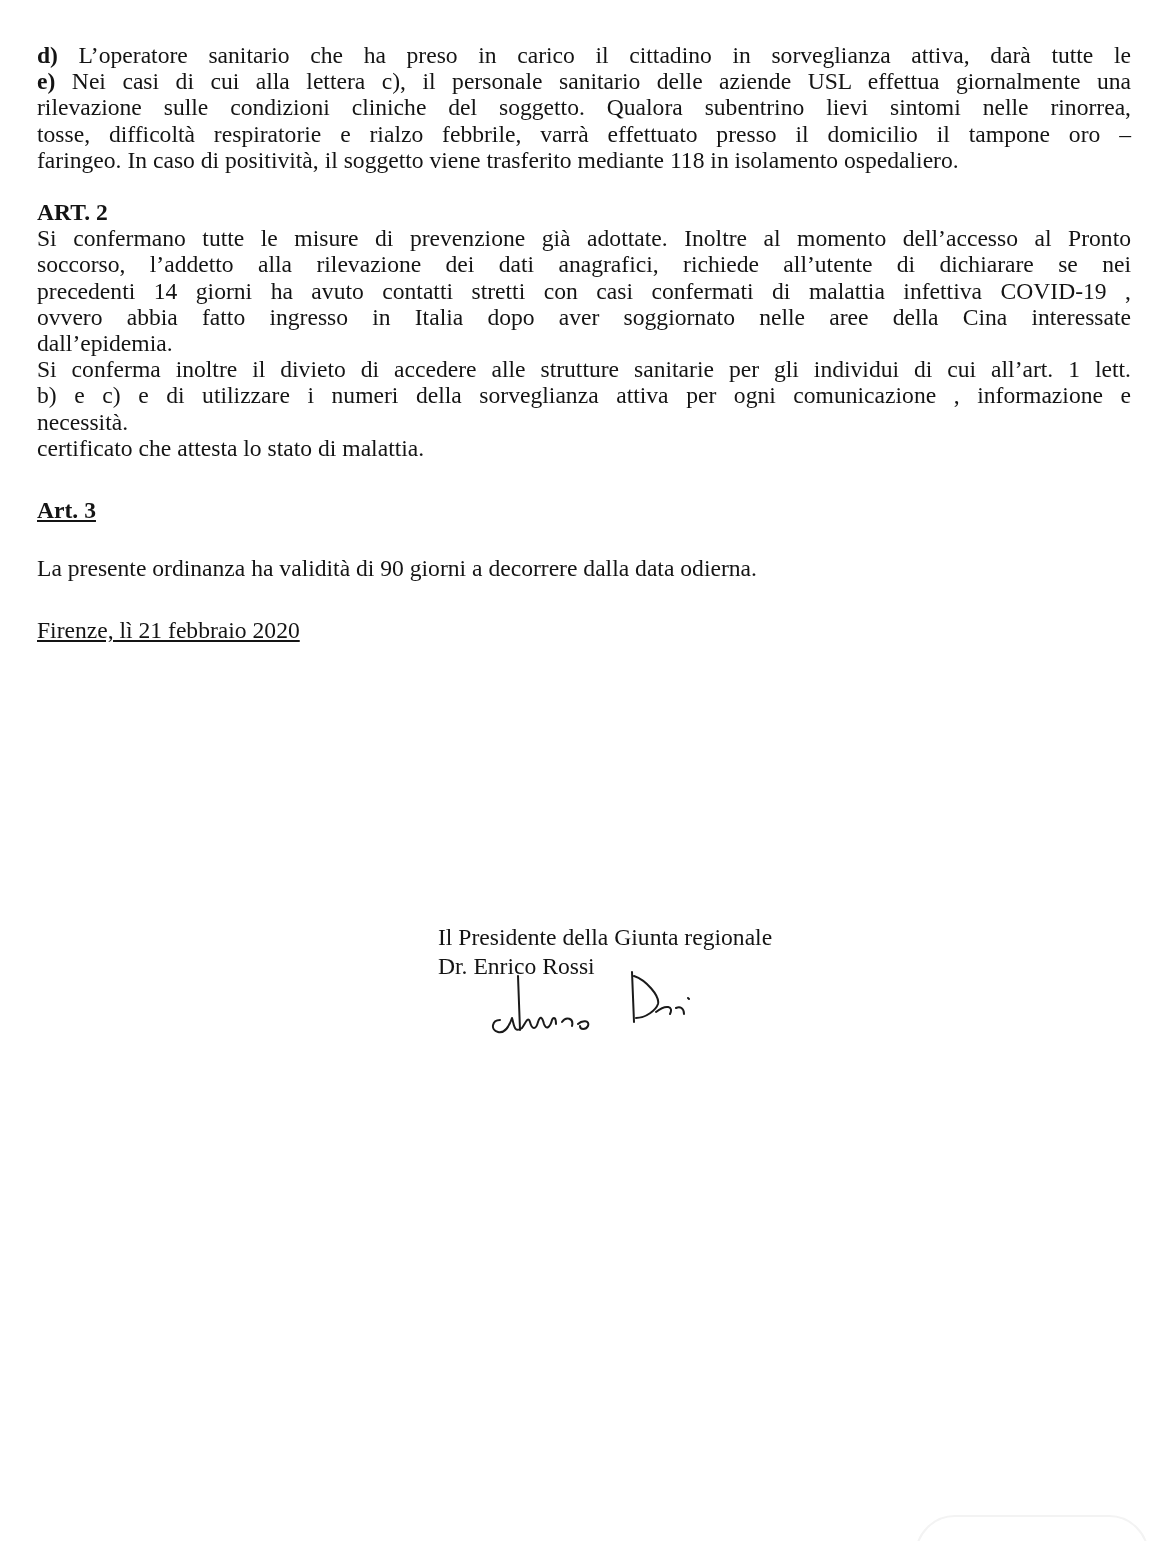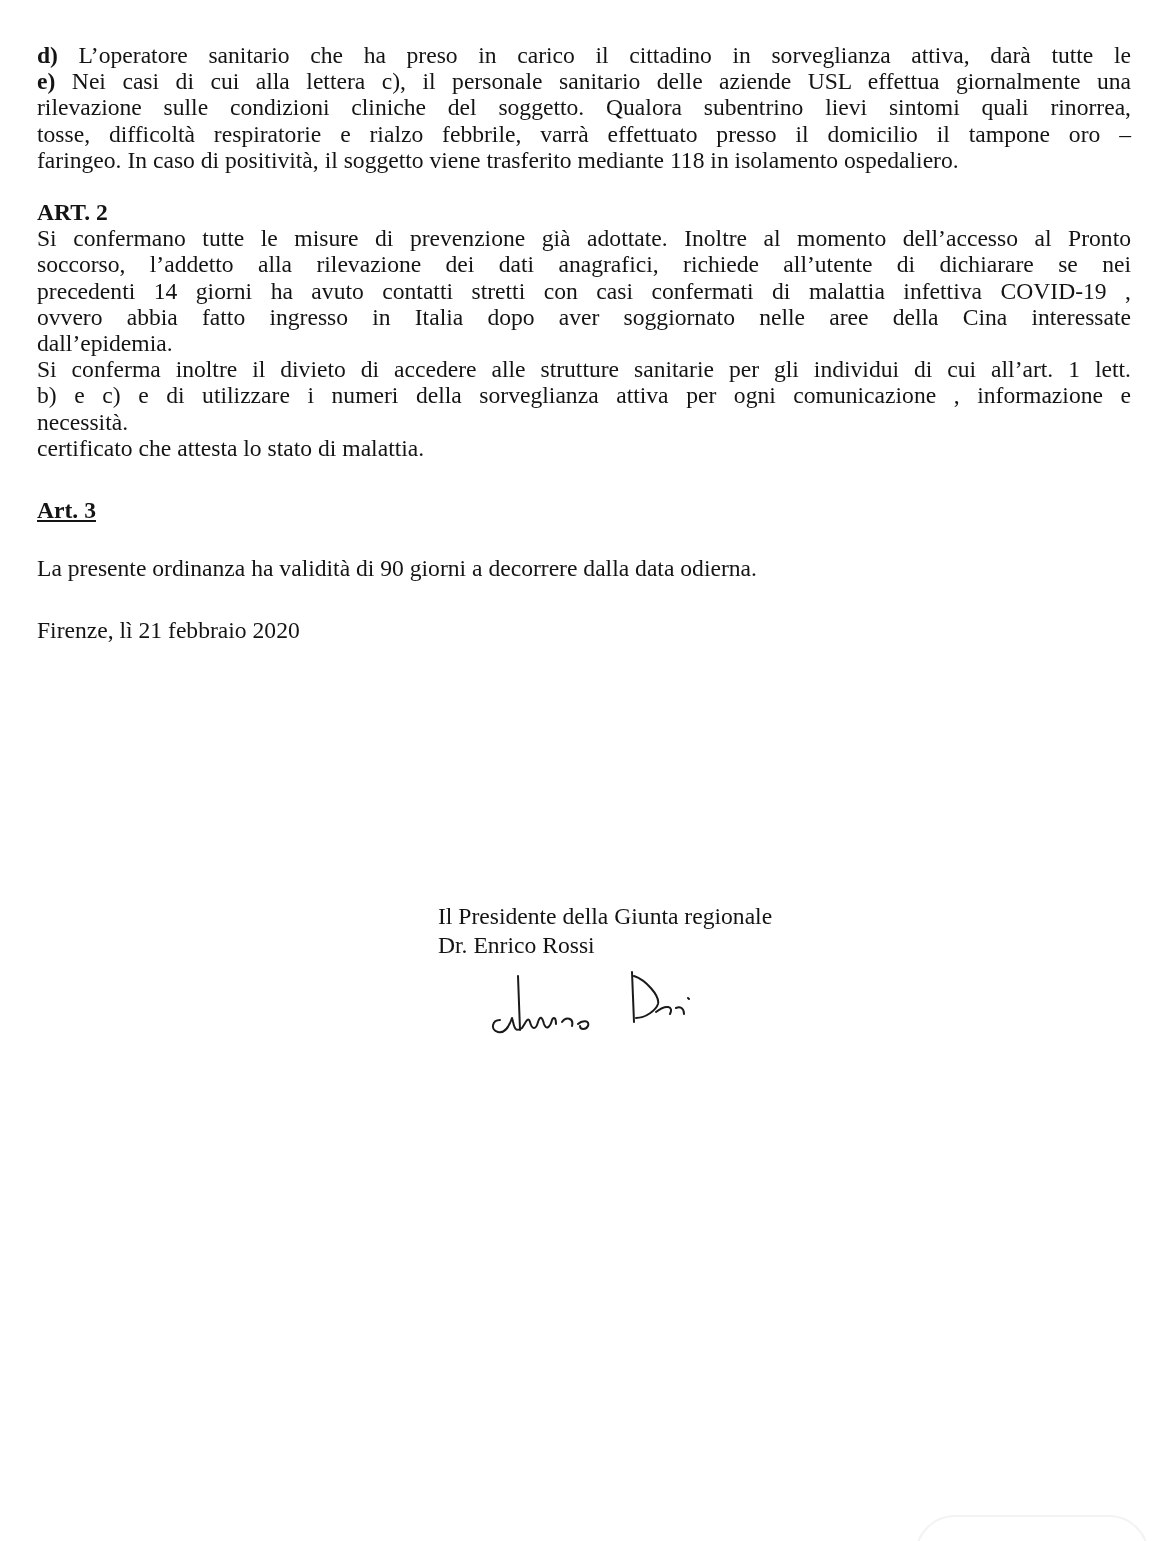--- a/index.html
+++ b/index.html
@@ -15,43 +15,43 @@
     .p { margin: 0; text-align: justify; text-align-last: left; }
     .line { display: block; text-align: justify; text-align-last: justify; white-space: normal; }
     .line.last { text-align-last: left; }
     b { font-weight: bold; }
     .heading {
       text-align: left; font-weight: bold; margin: 0;
     }
     #art2-heading { margin-top: 26px; }
     #art3-heading { margin-top: 36px; text-decoration: underline; }
     #art3-body { margin-top: 32px; }
-    #place-date { margin-top: 36px; }
+    #place-date { margin-top: 36px; text-decoration: underline; }
     .signature-block {
-      position: absolute; left: 438px; top: 902px;
+      position: absolute; left: 438px; top: 923px;
       font-size: 23.6px; line-height: 29px;
     }
     .signature-svg { position: absolute; left: 470px; top: 968px; }
     .bottom-shape {
       position: absolute; left: 915px; top: 1515px; width: 230px; height: 80px;
       border: 2px solid #f3f3f3; border-radius: 40px; background: #ffffff;
     }
   </style>
 </head>
 <body>
 
 <div class="page">
 
   <div class="p">
     <span class="line"><b>d)</b><span> L’operatore sanitario che ha preso in carico il cittadino in sorveglianza attiva, darà tutte le</span></span>
   </div>
 
   <div class="p">
     <span class="line"><b>e)</b><span> Nei casi di cui alla lettera c), il personale sanitario delle aziende USL effettua giornalmente una</span></span>
-    <span class="line">rilevazione sulle condizioni cliniche del soggetto. Qualora subentrino lievi sintomi quali rinorrea,</span>
+    <span class="line">rilevazione sulle condizioni cliniche del soggetto. Qualora subentrino lievi sintomi nelle rinorrea,</span>
     <span class="line">tosse, difficoltà respiratorie e rialzo febbrile, varrà effettuato presso il domicilio il tampone oro –</span>
     <span class="line last">faringeo.  In caso di positività, il soggetto viene trasferito mediante 118 in isolamento ospedaliero.</span>
   </div>
 
   <h2 id="art2-heading" class="heading" style="font-size:23.6px;">ART. 2</h2>
 
   <div class="p">
     <span class="line">Si confermano tutte le misure di prevenzione già adottate. Inoltre al momento dell’accesso al Pronto</span>
     <span class="line">soccorso, l’addetto alla rilevazione dei dati anagrafici, richiede all’utente di dichiarare se nei</span>
     <span class="line">precedenti 14 giorni ha avuto contatti stretti con casi confermati di malattia infettiva COVID-19 ,</span>

